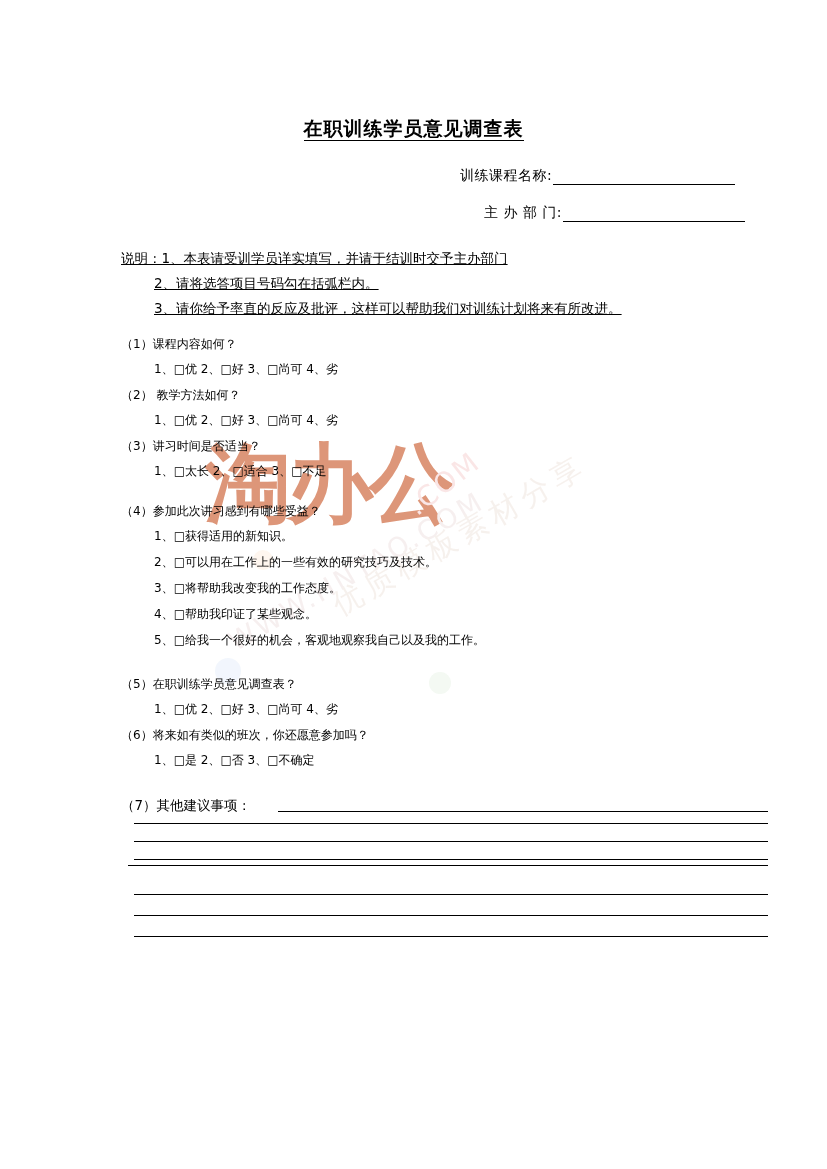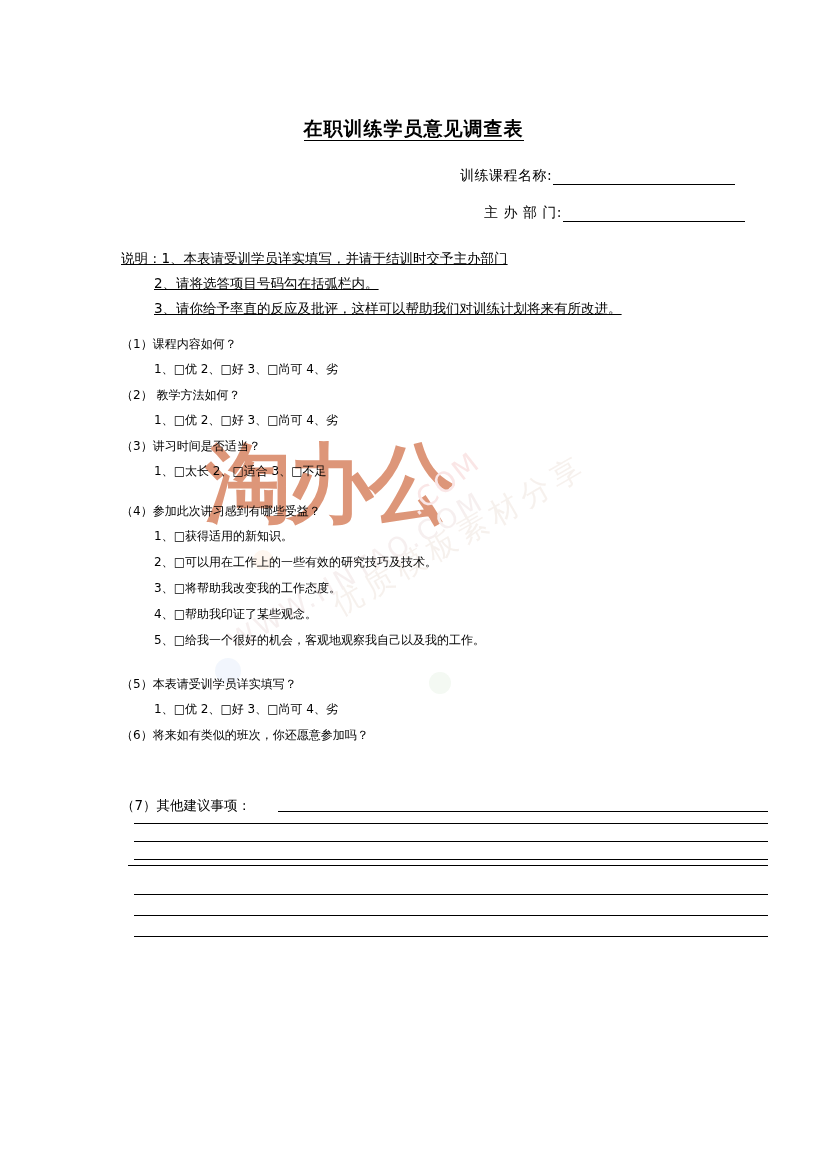--- a/index.html
+++ b/index.html
@@ -227,29 +227,30 @@
       </div>
       <div class="sub-line">1、□获得适用的新知识。</div>
       <div class="sub-line">2、□可以用在工作上的一些有效的研究技巧及技术。</div>
       <div class="sub-line">3、□将帮助我改变我的工作态度。</div>
       <div class="sub-line">4、□帮助我印证了某些观念。</div>
       <div class="sub-line">5、□给我一个很好的机会，客观地观察我自己以及我的工作。</div>
     </div>
 
     <div class="question" id="q5" style="top:672px;">
       <div class="q-text">
-        <span>（5）</span><span>本表请受训学员详实填写？</span>
+        <span>（5）</span><span>在职训练学员意见调查表？</span>
       </div>
       <div class="q-opts">1、□优      2、□好      3、□尚可       4、劣</div>
     </div>
 
     <div class="question" id="q6" style="top:723px;">
       <div class="q-text">
         <span>（6）</span><span>将来如有类似的班次，你还愿意参加吗？</span>
       </div>
+      <div class="q-opts">1、□是   2、□否     3、□不确定</div>
     </div>
 
     <div id="q7">
       <span>（7）</span><span>其他建议事项：</span>
     </div>
 
     <div class="rule" style="left:278px; top:811px; width:490px;"></div>
     <div class="rule" style="left:134px; top:823px; width:634px;"></div>
     <div class="rule" style="left:134px; top:841px; width:634px;"></div>
     <div class="rule" style="left:134px; top:859px; width:634px;"></div>

